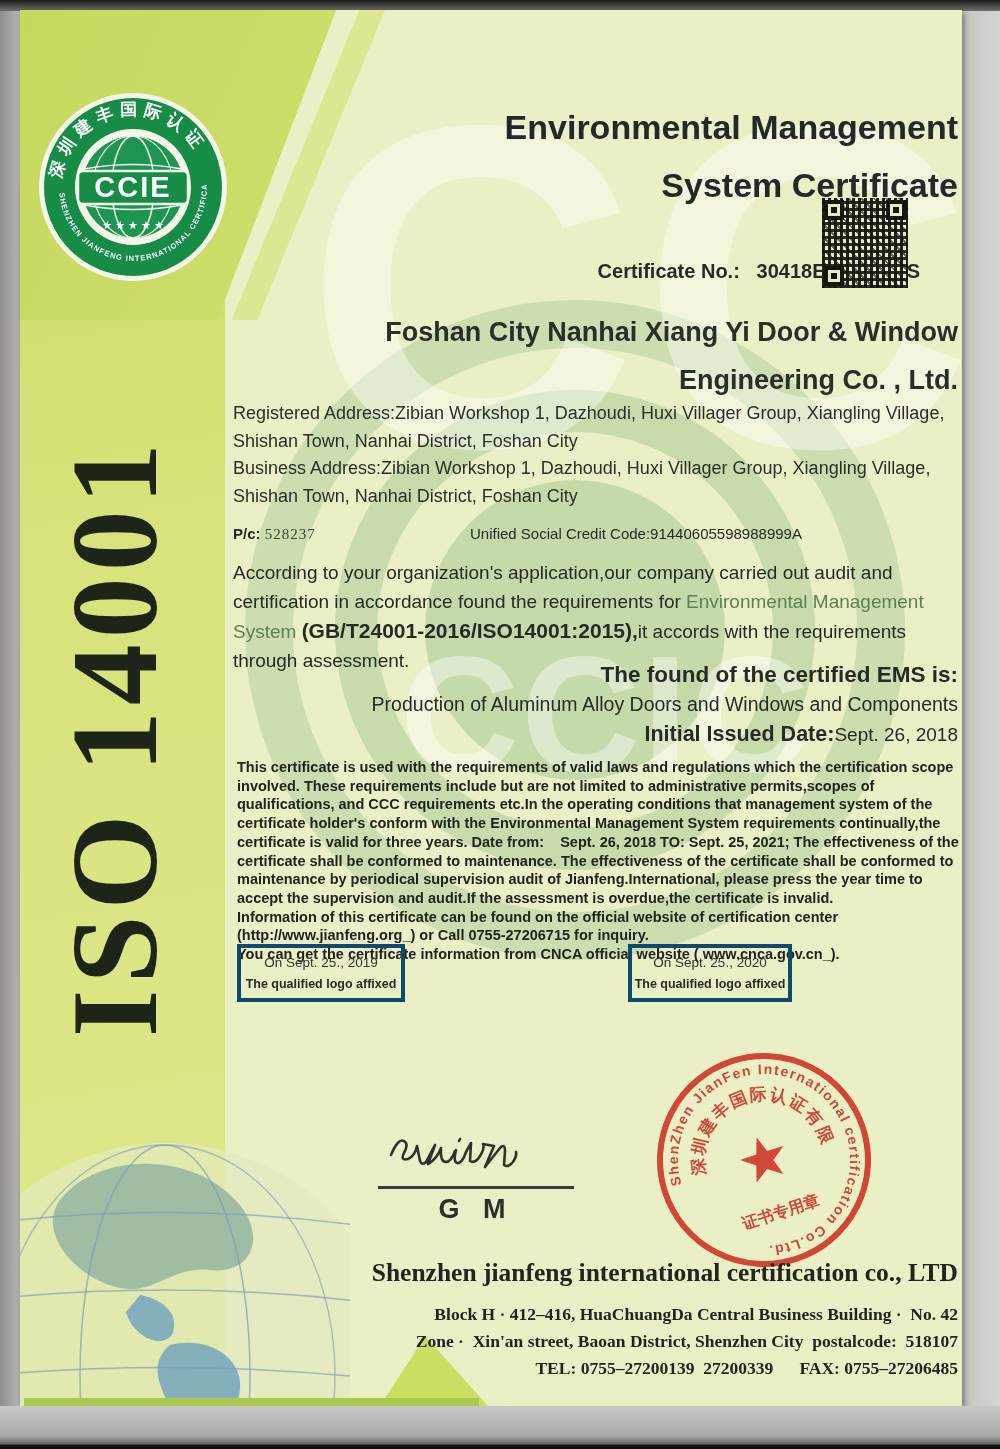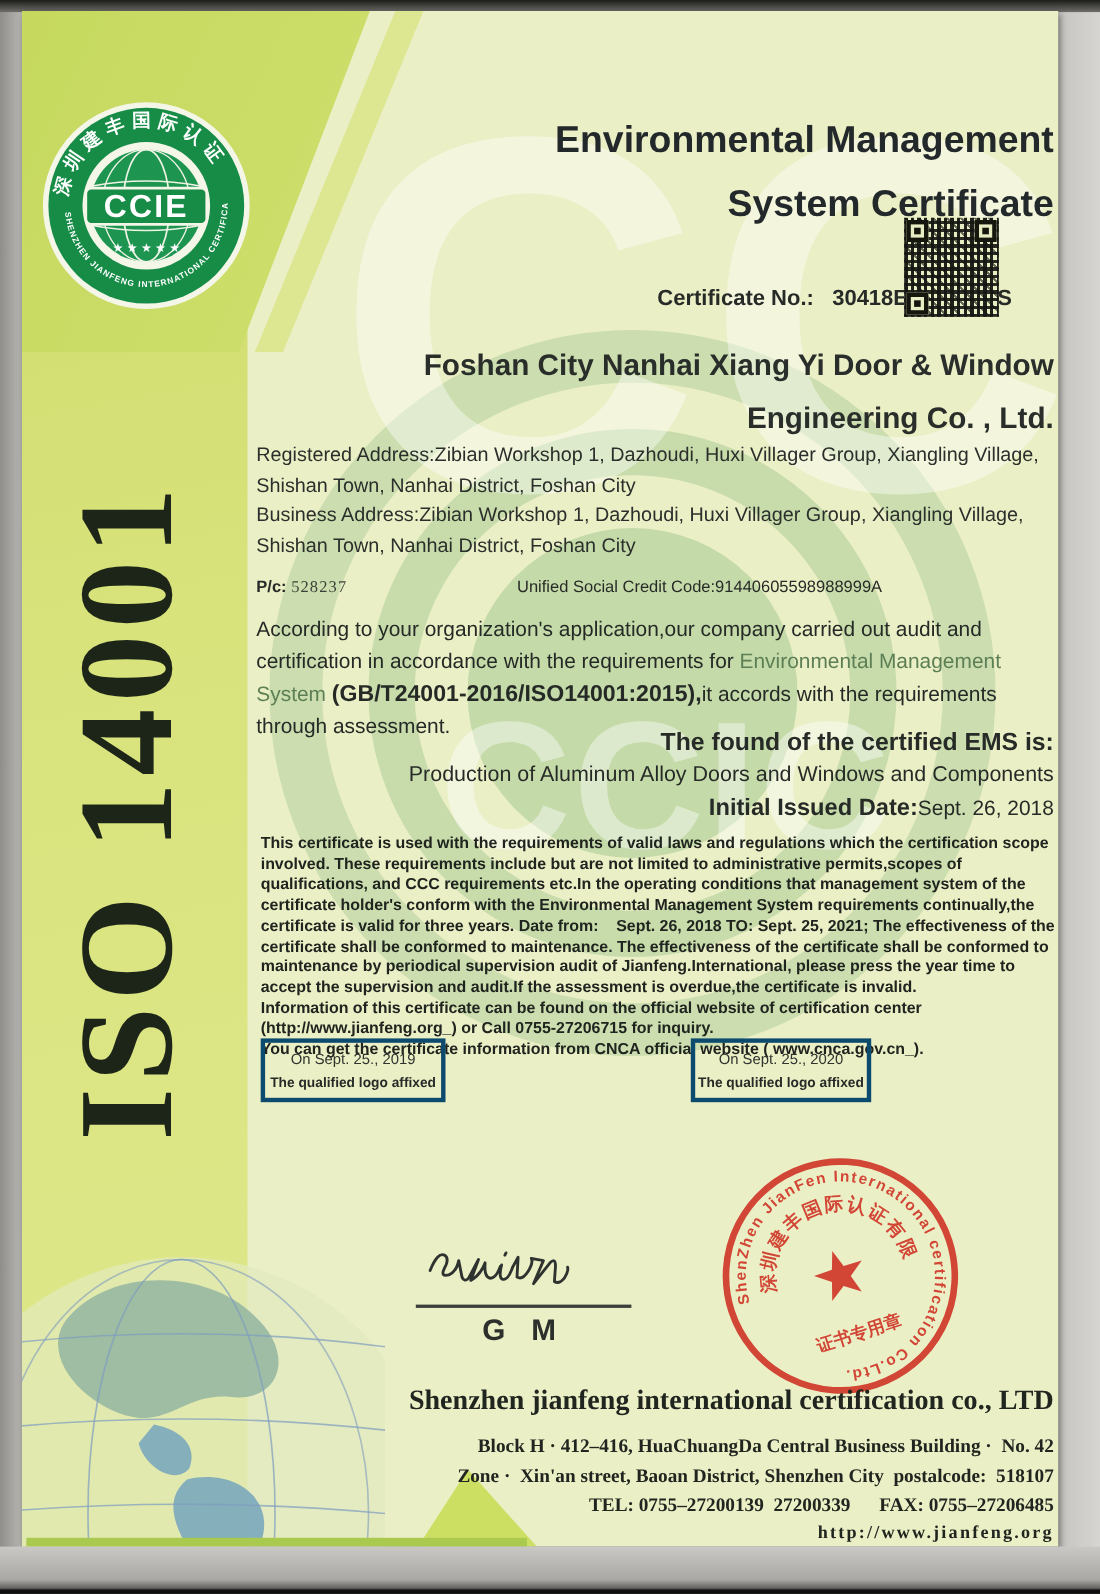--- a/index.html
+++ b/index.html
@@ -176,21 +176,21 @@
       <div>Business Address:Zibian Workshop 1, Dazhoudi, Huxi Villager Group, Xiangling Village,</div>
       <div>Shishan Town, Nanhai District, Foshan City</div>
     </div>
 
     <div class="abs pc-row">
       <span class="pc-label">P/c:</span>
       <span class="pc-value">528237</span>
       <span class="credit">Unified Social Credit Code:91440605598988999A</span>
     </div>
 
-    <div class="abs para"><span>According to your organization's application,our company carried out audit and certification in accordance with the requirements for </span><span class="ems">Environmental Management System </span><span class="standard">(GB/T24001-2016/ISO14001:2015),</span><span>it accords with the requirements through assessment.</span></div>
+    <div class="abs para"><span>According to your organization's application,our company carried out audit and certification in accordance found the requirements for </span><span class="ems">Environmental Management System </span><span class="standard">(GB/T24001-2016/ISO14001:2015),</span><span>it accords with the requirements through assessment.</span></div>
 
     <div class="abs col-center scope-head">The found of the certified EMS is:</div>
     <div class="abs col-center scope-val">Production of Aluminum Alloy Doors and Windows and Components</div>
     <div class="abs col-center issued">
       <span class="lab">Initial Issued Date:</span><span class="val">Sept. 26, 2018</span>
     </div>
 
     <div class="abs fine"><span>This certificate is used with the requirements of valid laws and regulations which the certification scope involved. These requirements include but are not limited to administrative permits,scopes of qualifications, and CCC requirements etc.In the operating conditions that management system of the certificate holder's conform with the </span><span class="b">Environmental Management System</span><span> requirements continually,the certificate is valid for three years. Date from:    Sept. 26, 2018 TO: Sept. 25, 2021; The effectiveness of the certificate shall be conformed to maintenance. The effectiveness of the certificate shall be conformed to maintenance by periodical supervision audit of Jianfeng.International, please press the year time to accept the supervision and audit.If the assessment is overdue,the certificate is invalid.</span>
 <span>Information of this certificate can be found on the official website of certification center (http://www.jianfeng.org_) or Call 0755-27206715 for inquiry.</span>
 <span>You can get the certificate information from CNCA official website ( www.cnca.gov.cn_).</span></div>
@@ -224,17 +224,16 @@
         </text>
         <path d="M112,88 L117.6,104.3 L134.8,104.6 L121,114.9 L126.1,131.4 L112,121.5 L97.9,131.4 L103,114.9 L89.2,104.6 L106.4,104.3 Z"></path>
         <text x="112" y="172" text-anchor="middle" font-size="16" font-weight="bold">证书专用章</text>
       </g>
     </svg>
 
     <div class="abs col-center footer f-company">Shenzhen jianfeng international certification co., LTD</div>
     <div class="abs col-center footer f-addr1">Block H · 412–416, HuaChuangDa Central Business Building ·  No. 42</div>
     <div class="abs col-center footer f-addr2">Zone ·  Xin'an street, Baoan District, Shenzhen City  postalcode:  518107</div>
     <div class="abs col-center footer f-tel">TEL: 0755–27200139  27200339      FAX: 0755–27206485</div>
-    <div class="abs col-center footer f-url">http://www.jianfeng.org</div>
   </div>
 </div>
 
 <div class="abs scan-bottom"></div>
 
 </body></html>

